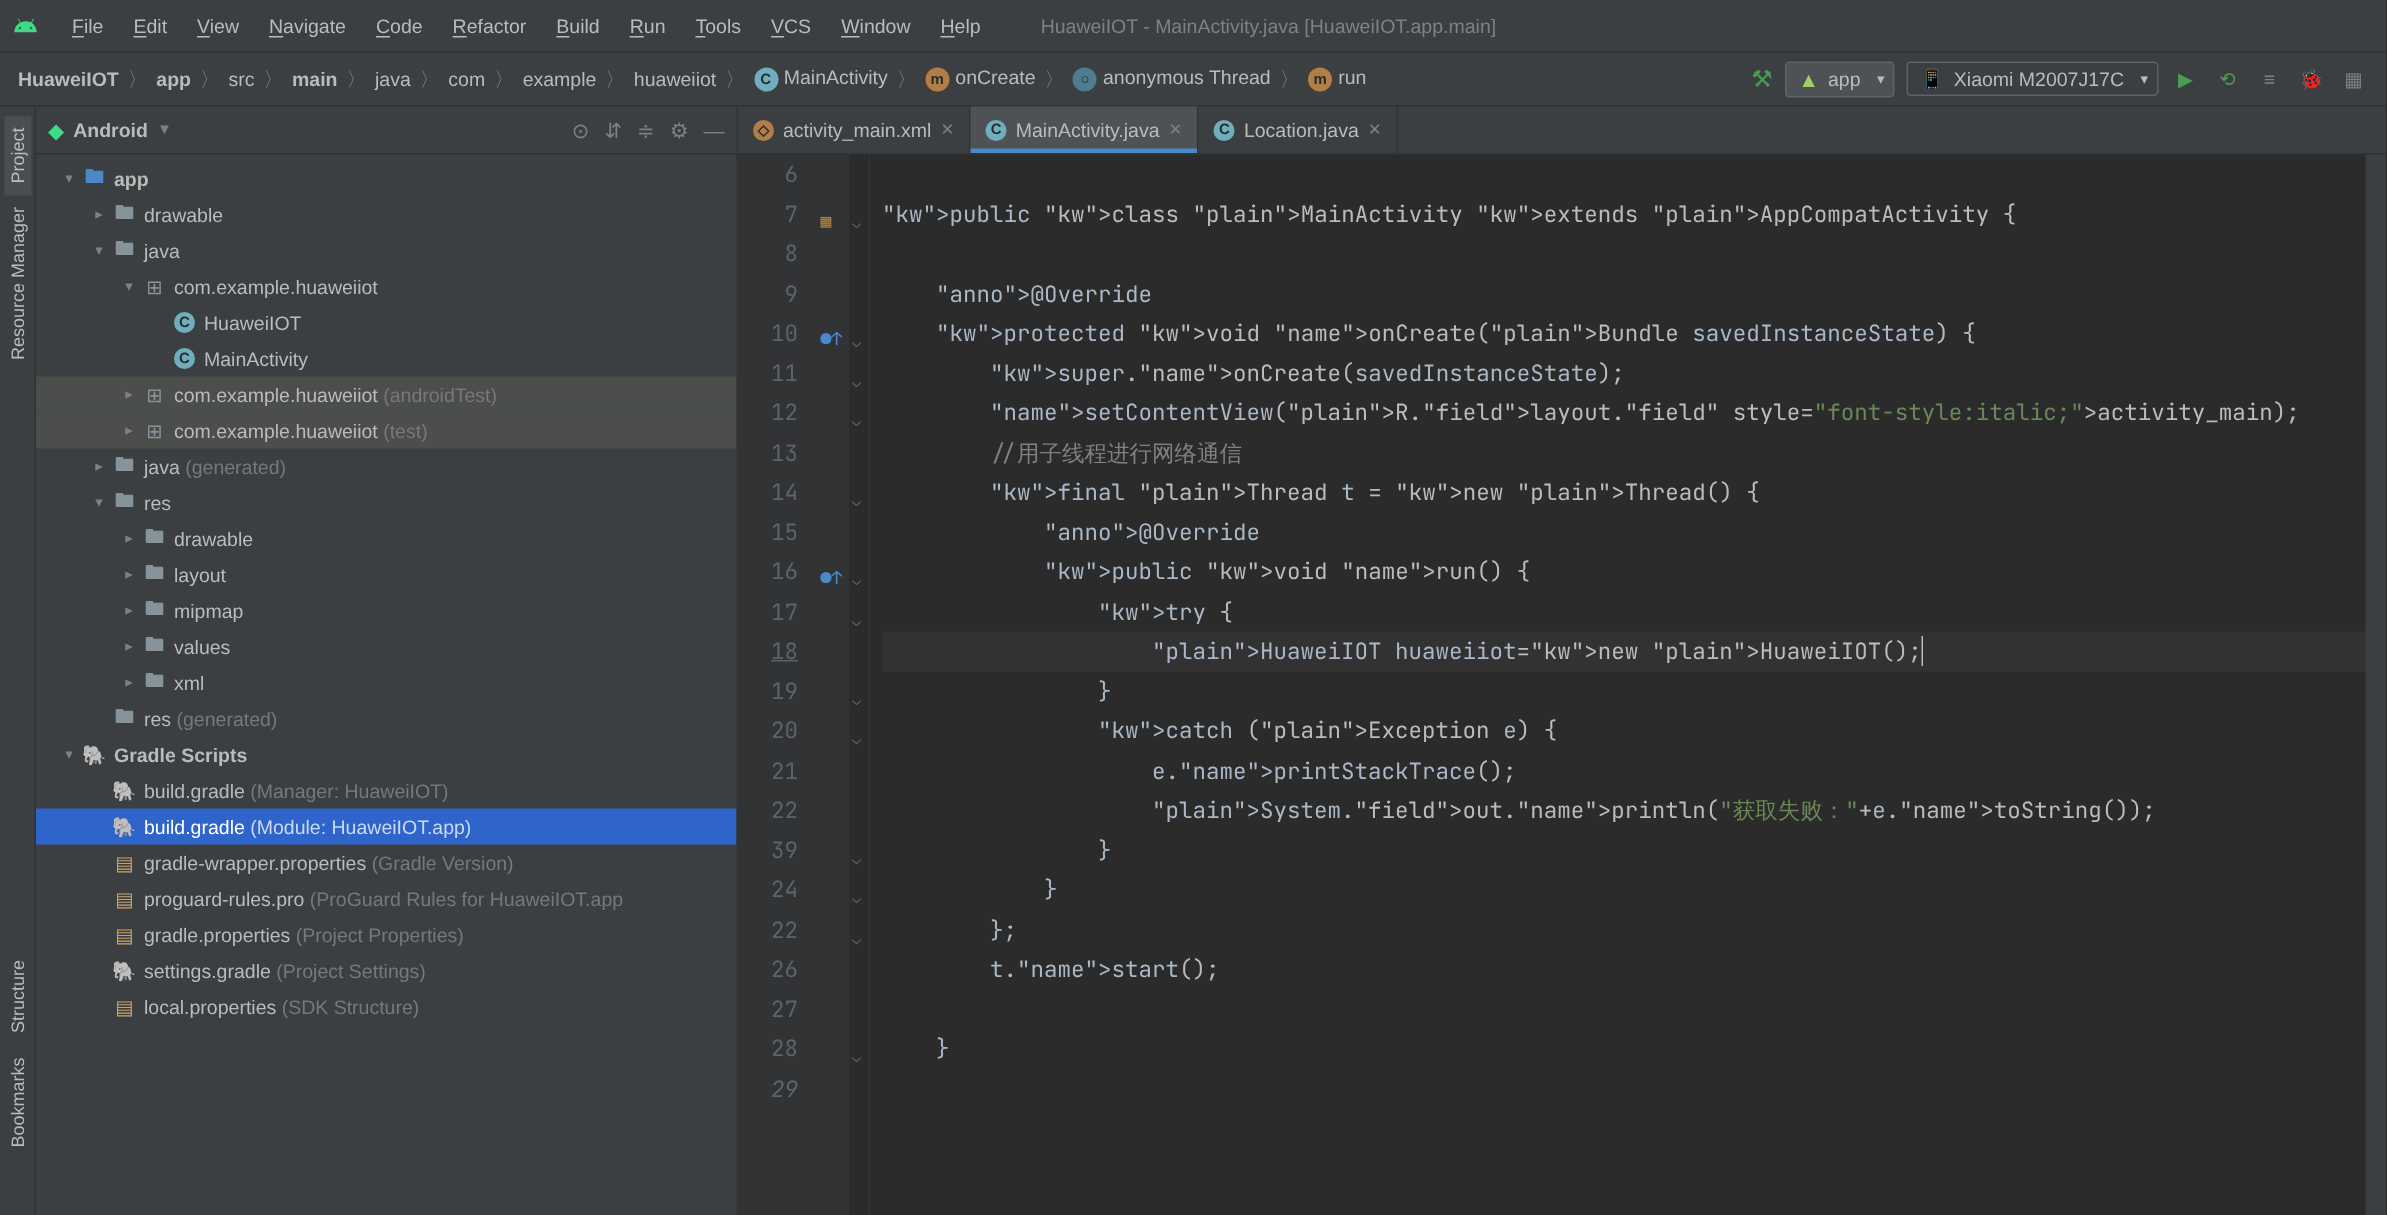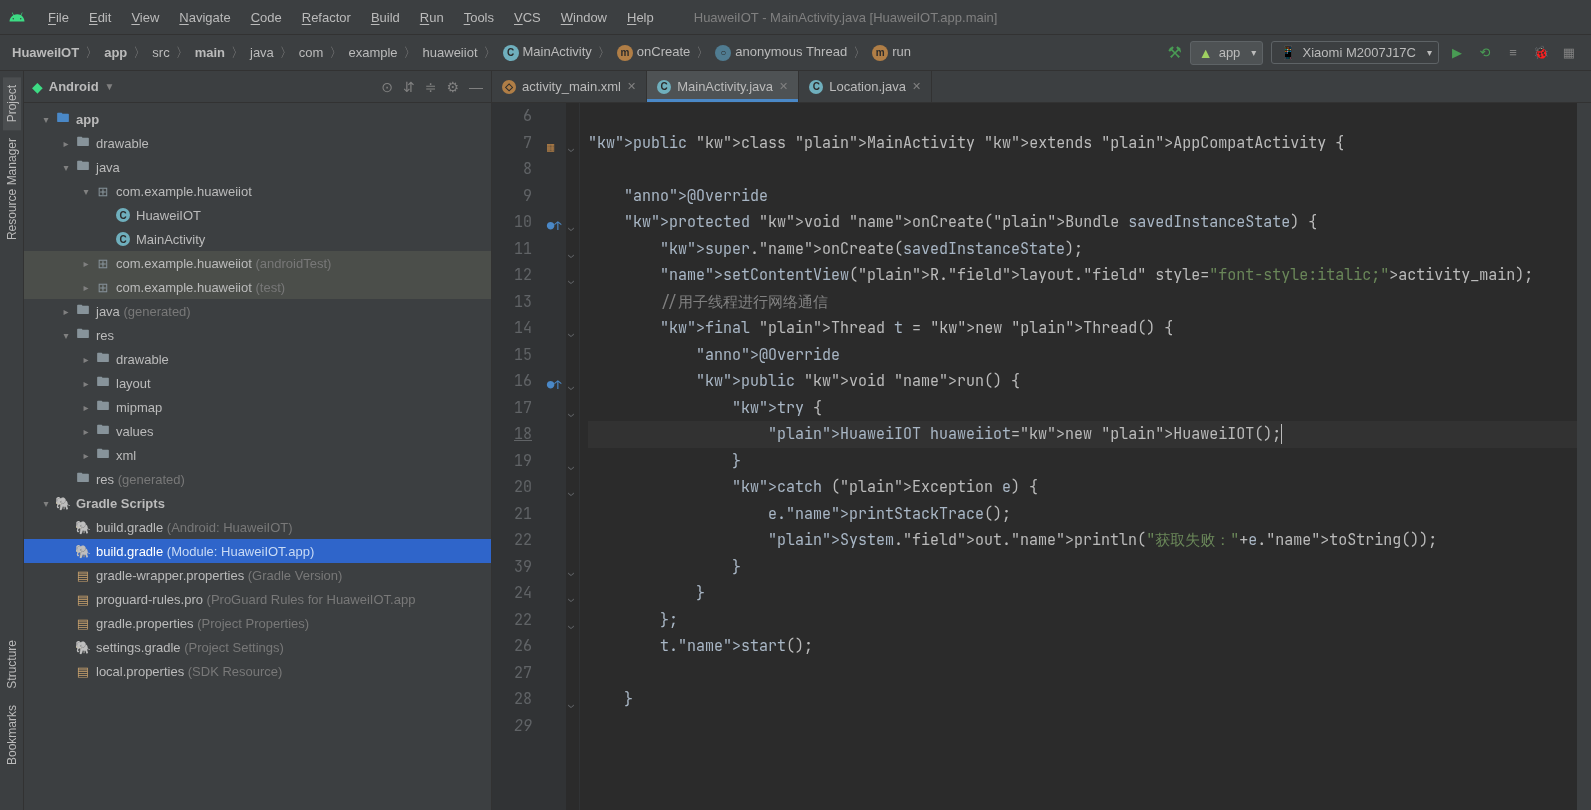--- a/index.html
+++ b/index.html
@@ -526,21 +526,21 @@
             <span class="gradle-icon">🐘</span>
           </span>
           <span class="tree-label bold">Gradle Scripts</span>
         </div>
         <div class="tree-row">
           <span class="tree-indent" style="width: 34px;"></span>
           <span class="tree-arrow"></span>
           <span class="tree-icon">
             <span class="gradle-icon">🐘</span>
           </span>
-          <span class="tree-label">build.gradle<span class="faded"> (Android: HuaweiIOT)</span></span>
+          <span class="tree-label">build.gradle<span class="faded"> (Manager: HuaweiIOT)</span></span>
         </div>
         <div class="tree-row selected">
           <span class="tree-indent" style="width: 34px;"></span>
           <span class="tree-arrow"></span>
           <span class="tree-icon">
             <span class="gradle-icon">🐘</span>
           </span>
           <span class="tree-label">build.gradle<span class="faded"> (Module: HuaweiIOT.app)</span></span>
         </div>
         <div class="tree-row">
@@ -574,21 +574,21 @@
             <span class="gradle-icon">🐘</span>
           </span>
           <span class="tree-label">settings.gradle<span class="faded"> (Project Settings)</span></span>
         </div>
         <div class="tree-row">
           <span class="tree-indent" style="width: 34px;"></span>
           <span class="tree-arrow"></span>
           <span class="tree-icon">
             <span style="color:#c9a26d;">▤</span>
           </span>
-          <span class="tree-label">local.properties<span class="faded"> (SDK Resource)</span></span>
+          <span class="tree-label">local.properties<span class="faded"> (SDK Structure)</span></span>
         </div>
       </div>
   </div>
 
   <div class="editor-area">
     <div class="tabs" id="tabs">
         <div class="tab">
           <span class="file-icon xml">◇</span>
           <span>activity_main.xml</span>
           <span class="tab-close">✕</span>

